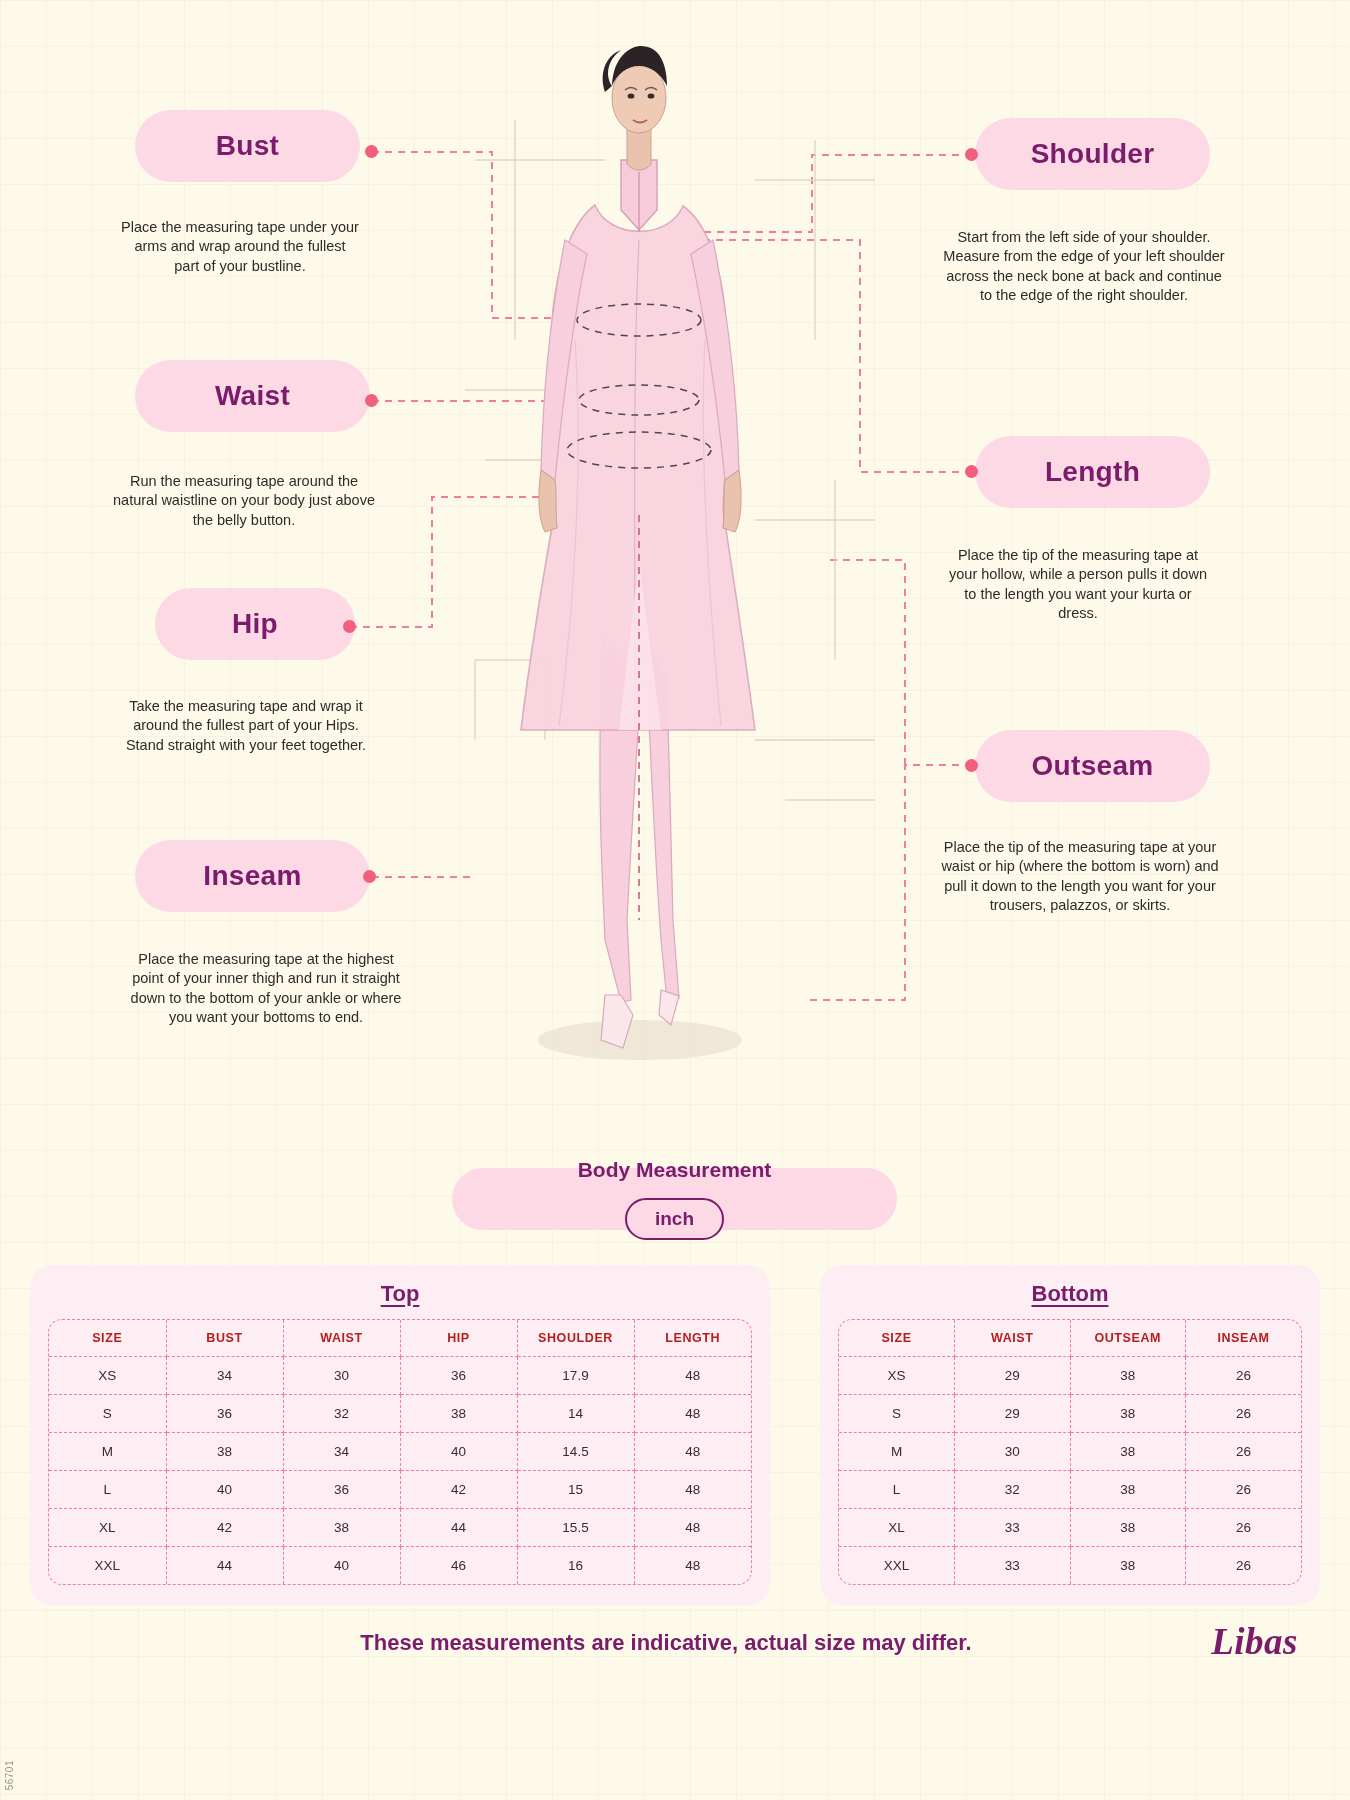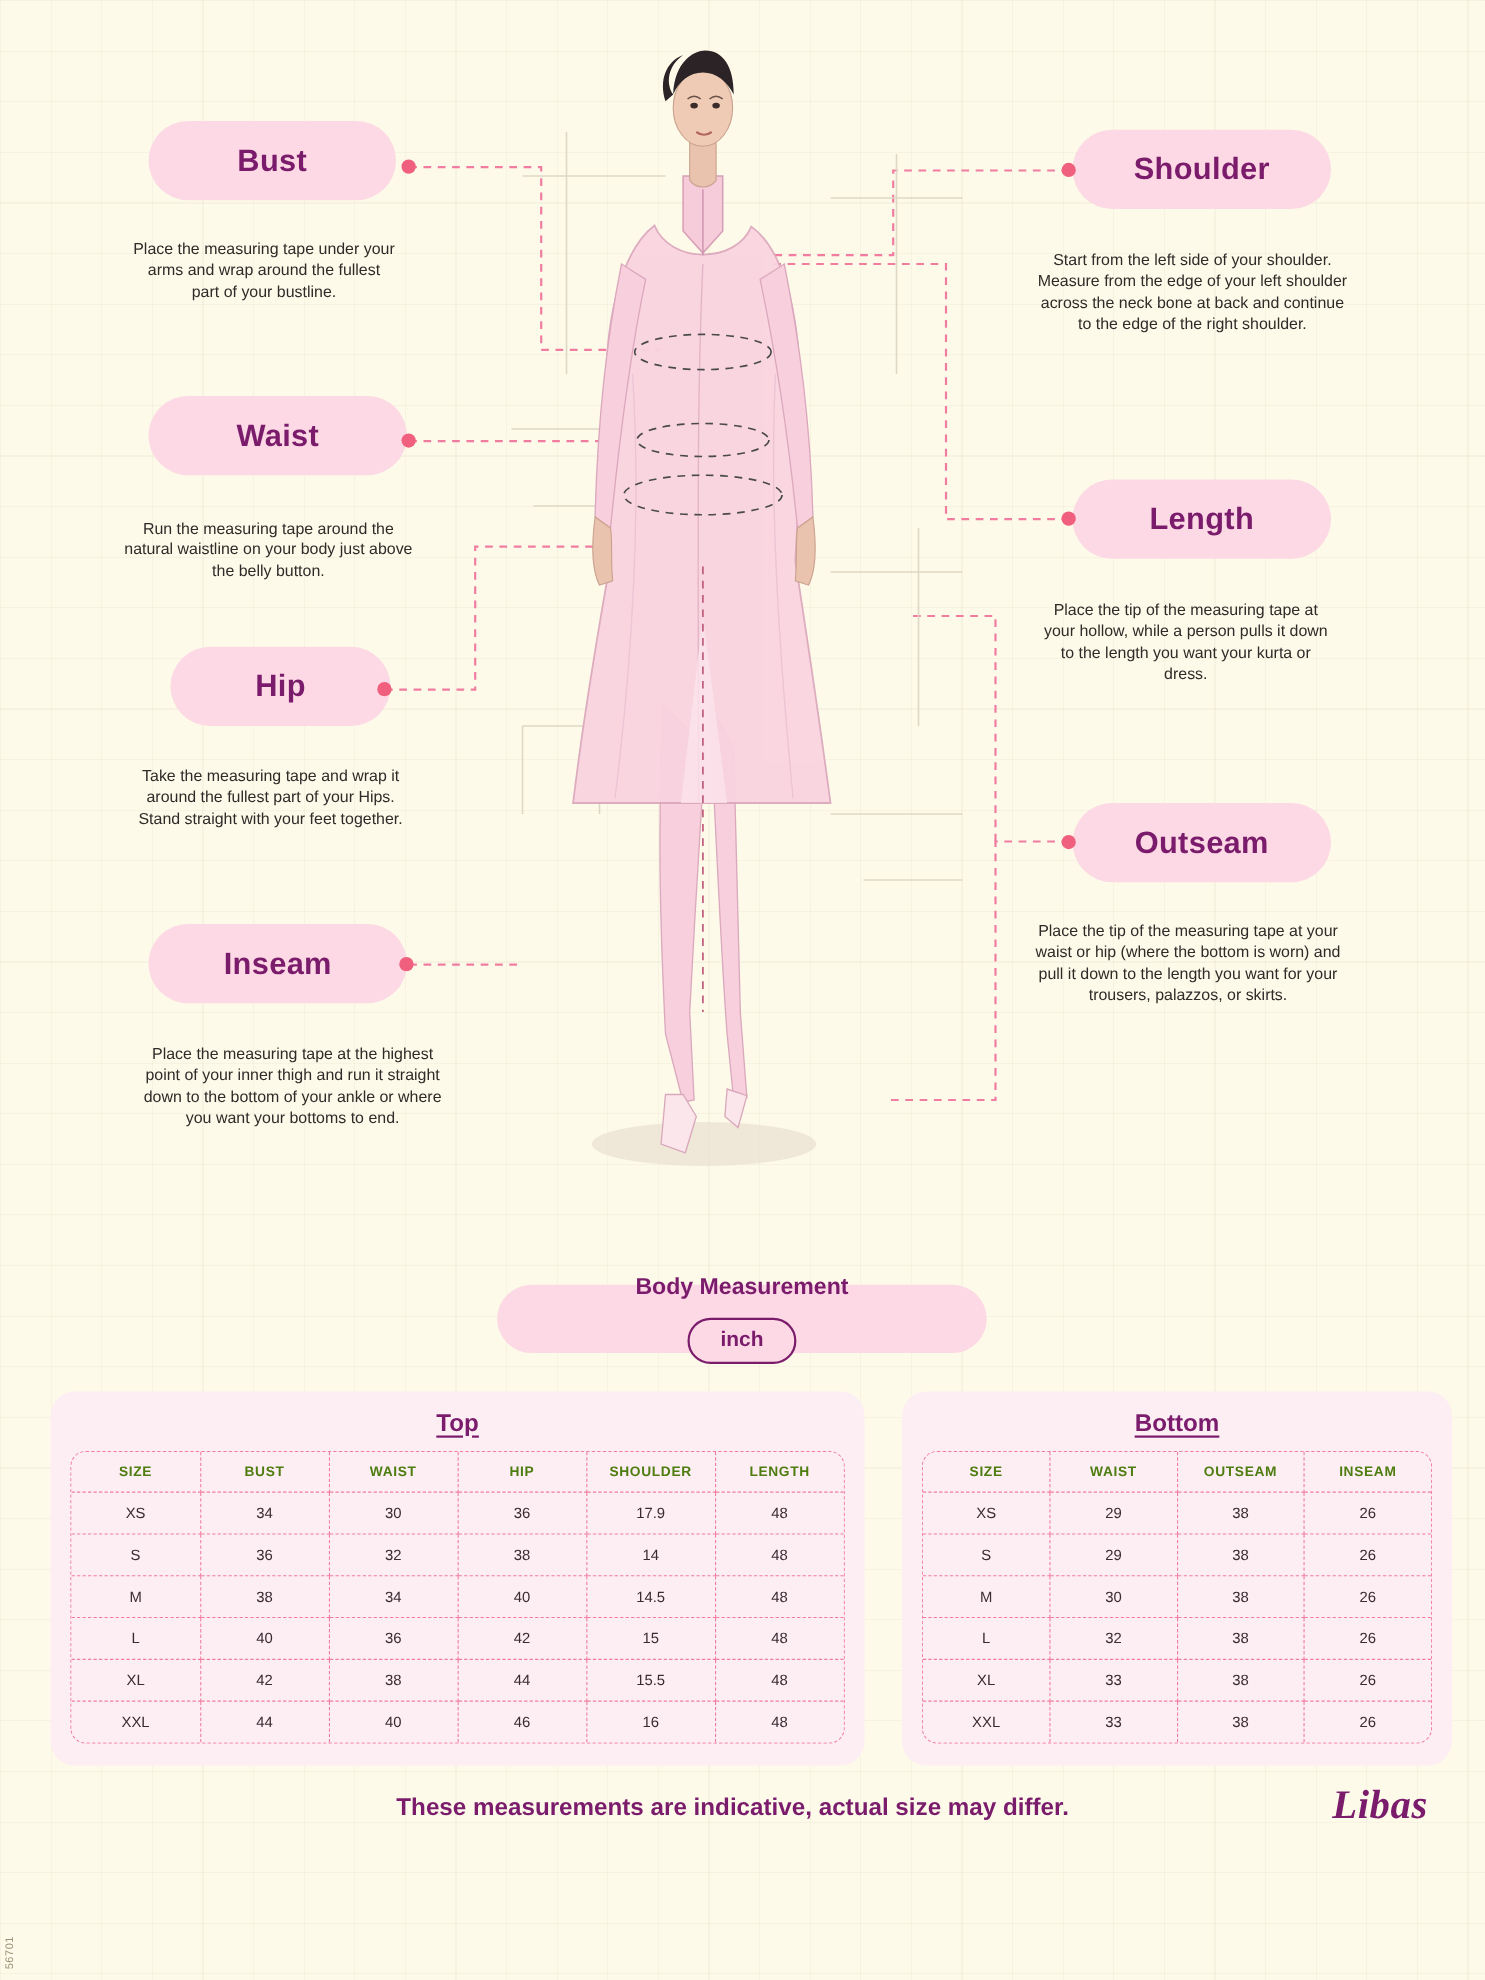--- a/index.html
+++ b/index.html
@@ -134,21 +134,21 @@
     table-layout: fixed;
   }
   th, td {
     border: 1px dashed #f07da0;
     text-align: center;
     color: #3a2b33;
     font-size: 13.5px;
     padding: 11px 2px;
   }
   th {
-    color: #4d7c0f;
+    color: #b91c1c;
     font-weight: bold;
     font-size: 12.5px;
     letter-spacing: 0.6px;
   }
   
   tr td:first-child, tr th:first-child { border-left: none; }
   tr td:last-child, tr th:last-child { border-right: none; }
   tr:first-child th { border-top: none; }
   tr:last-child td { border-bottom: none; }
 
@@ -304,21 +304,21 @@
     <span>Outseam</span>
   </div>
   <div class="dot" style="left:965px; top:759px;"></div>
   <div class="desc" style="left:930px; top:838px; width:300px;">Place the tip of the measuring tape at your waist or hip (where the bottom is worn) and pull it down to the length you want for your trousers, palazzos, or skirts.</div>
 
   <div class="unitbar">
     <div class="label">Body Measurement</div>
     <div class="unit-toggle">inch</div>
   </div>
 
-  <div class="table-card" style="left:46px; top:1265px; width:740px;">
+  <div class="table-card" style="left:30px; top:1265px; width:740px;">
     <div class="tbl-title">Top</div>
     <div class="tbl-border">
       <table id="top-table">
           <thead>
             <tr>
               <th>SIZE</th>
               <th>BUST</th>
               <th>WAIST</th>
               <th>HIP</th>
               <th>SHOULDER</th>

